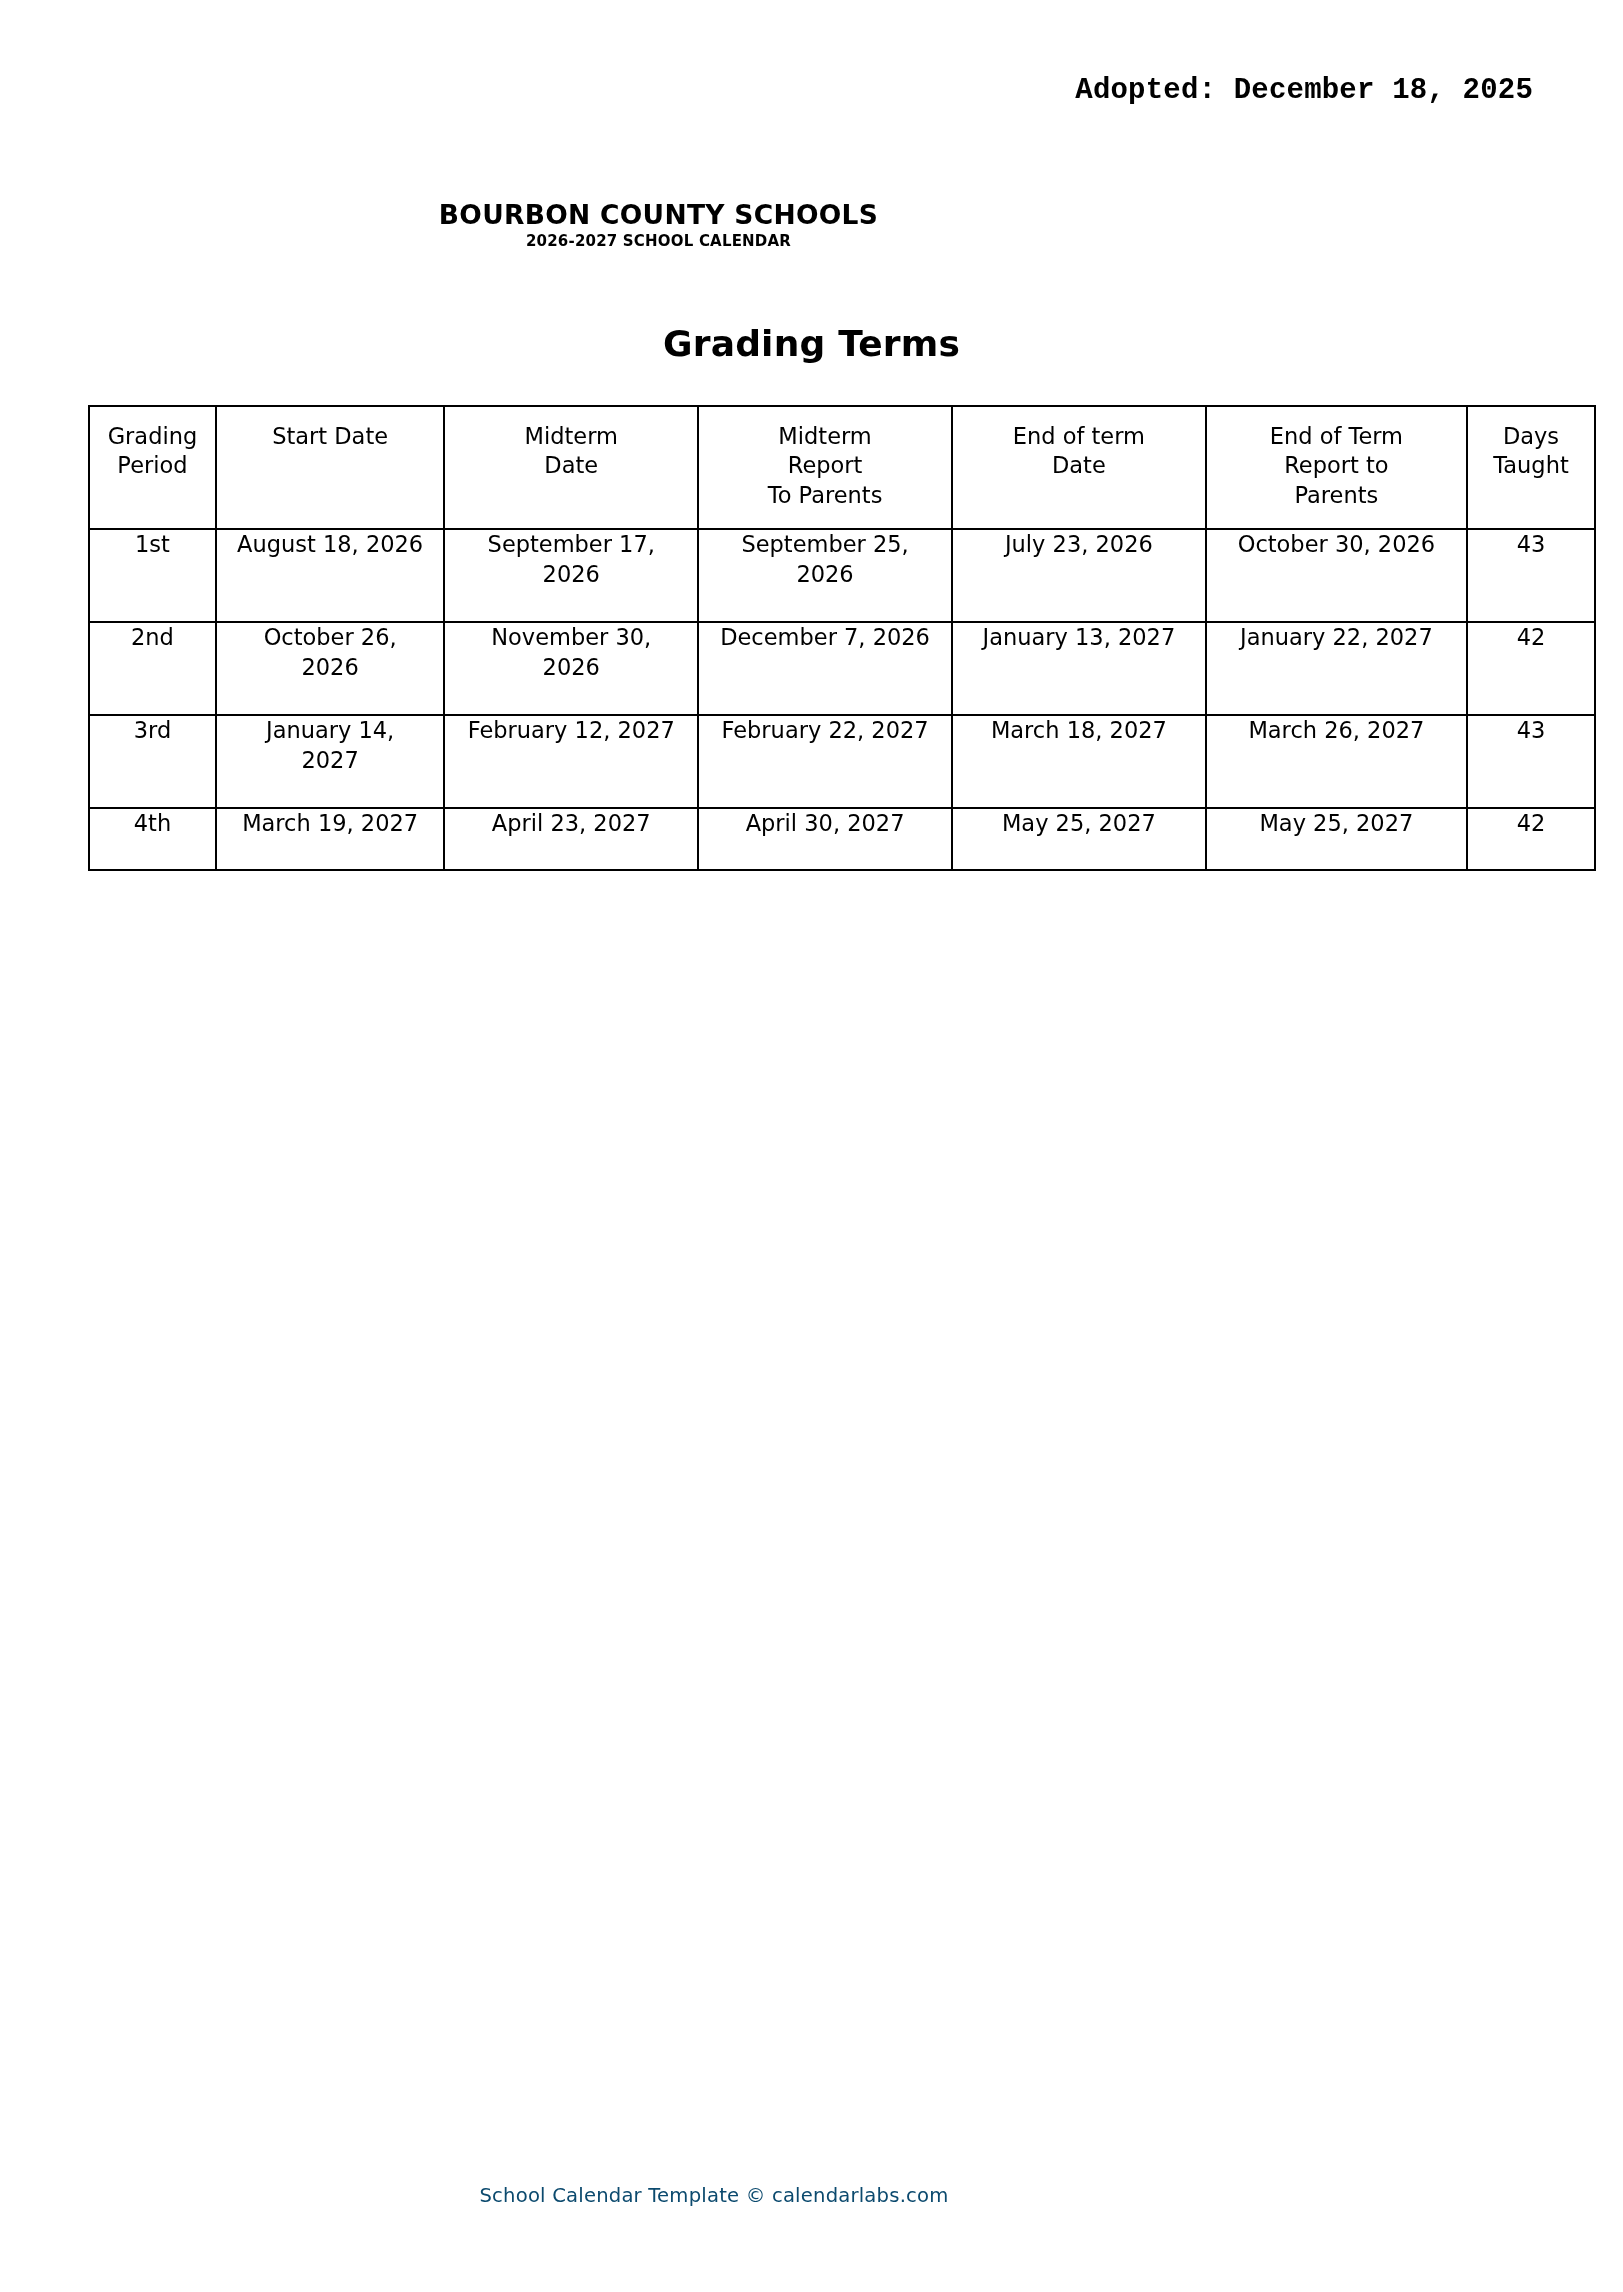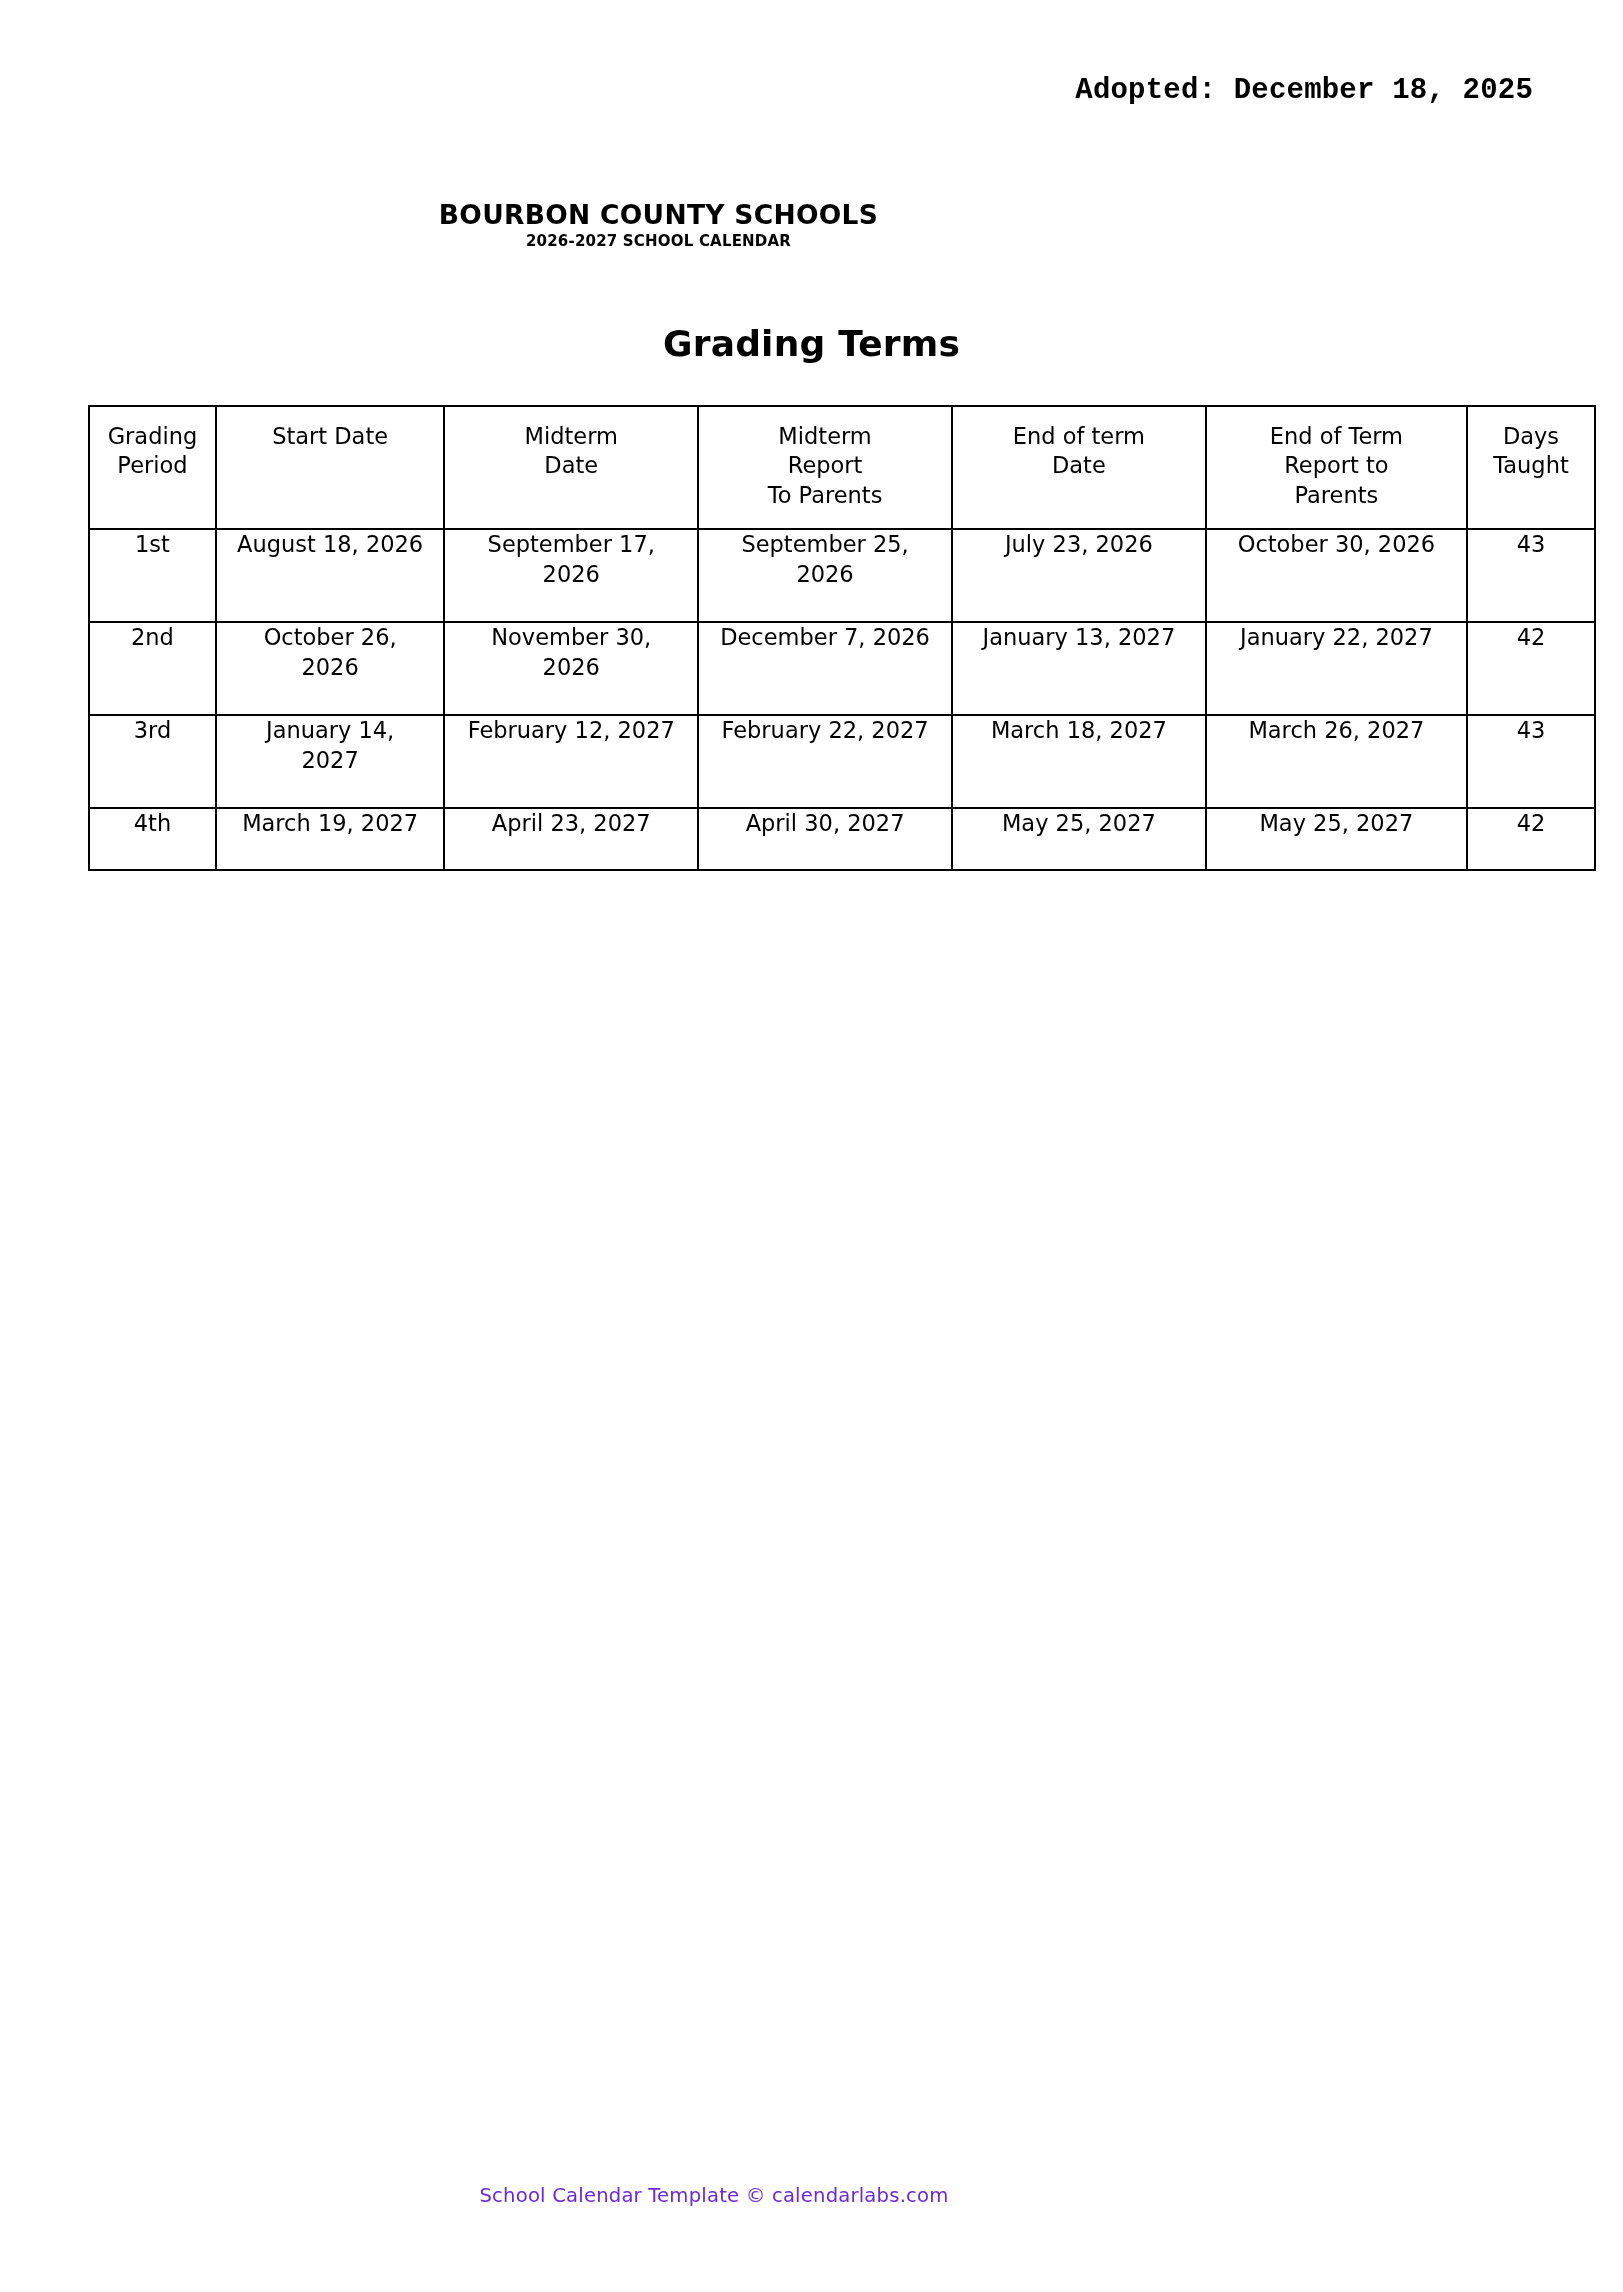--- a/index.html
+++ b/index.html
@@ -128,21 +128,21 @@
 
   
   .footer-credit {
     position: absolute;
     top: 2184px;
     left: 0;
     width: 1428px;
     text-align: center;
     font-family: "DejaVu Sans", sans-serif;
     font-size: 19.6px;
-    color: #6d28d9;
+    color: #0c4a6e;
     letter-spacing: 0.2px;
   }
 </style>
 </head>
 <body>
 
 <div class="page">
 
   <div class="adopted-line">Adopted: December 18, 2025</div>
 

